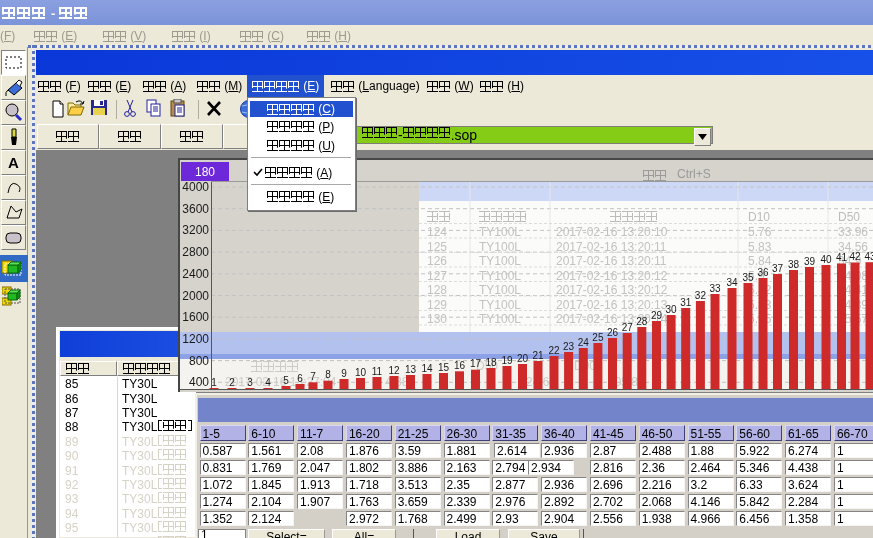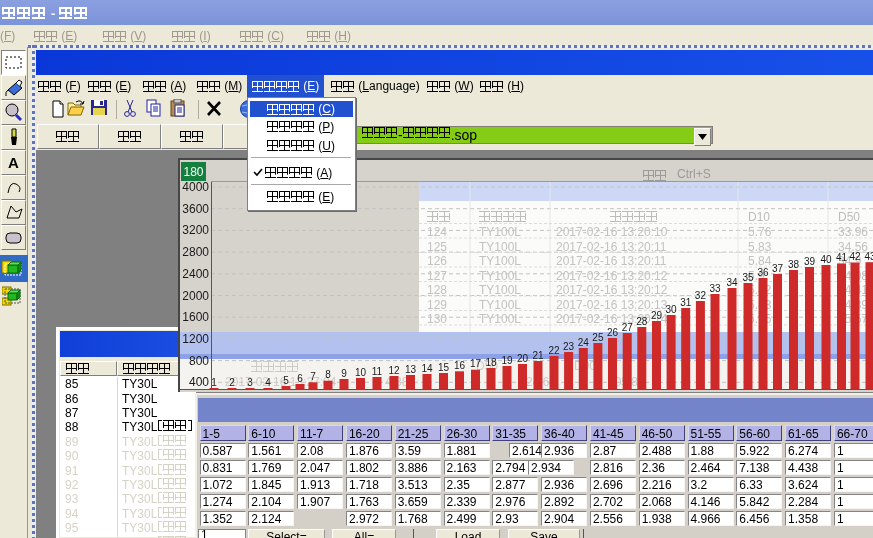--- a/index.html
+++ b/index.html
@@ -36,21 +36,21 @@
 #iwin{left:36px;top:48px;width:837px;height:490px;background:#ece9d8;}
 
 .btn{position:absolute;top:124px;height:25px;background:#ece9d8;border:1px solid #808080;
  border-top-color:#fff;border-left-color:#fff;display:flex;align-items:center;justify-content:center;font-size:12px;}
 #combo{background:#84cc16;border:1px solid #7f7d76;display:flex;align-items:flex-start;font-size:14px;padding-left:61px;}
 #comboarrow{position:absolute;right:1px;top:1px;width:17px;height:18px;background:#ece9d8;
  border:1px solid #808080;border-top-color:#fff;border-left-color:#fff;display:flex;align-items:center;justify-content:center;}
 #mdibg{left:36px;top:150px;width:837px;height:388px;background:#808080;}
 
 #cwin{left:178px;top:158px;z-index:2;width:695px;height:234px;background:#d6d3cd;}
-#c180{position:absolute;left:3px;top:4px;width:25px;height:19px;background:#15803d;color:#fff;
+#c180{position:absolute;left:3px;top:4px;width:48px;height:19px;background:#6d28d9;color:#fff;
  font-size:12px;display:flex;align-items:center;justify-content:center;}
 #ctitle{position:absolute;left:465px;top:7px;height:16px;display:flex;align-items:flex-end;color:#9a9a9a;font-size:12px;}
 #csvg{position:absolute;left:0;top:0;}
 
 #lwin{left:56px;top:327px;z-index:1;width:140px;height:211px;background:#ece9d8;
  border-left:3px solid #fff;border-top:3px solid #fff;}
 #ltitle{position:absolute;left:1px;top:1px;width:136px;height:26px;background:linear-gradient(90deg,#0f3fd8,#1d4fe2);}
 #ltable{position:absolute;left:1px;top:31px;width:136px;height:176px;background:#fff;}
 .lh{position:absolute;top:0;height:15px;background:#ece9d8;border:1px solid #808080;border-top-color:#fff;border-left-color:#fff;
  display:flex;align-items:center;font-size:12px;padding-left:5px;}
@@ -528,40 +528,40 @@
     <div class="nh" style="left:490.5px;top:30px;">51-55</div>
     <div class="nh" style="left:539.3px;top:30px;">56-60</div>
     <div class="nh" style="left:588.1px;top:30px;">61-65</div>
     <div class="nh" style="left:636.9px;top:30px;">66-70</div>
     <div class="nc" style="left:2.5px;top:48px;">0.587</div>
     <div class="nc" style="left:51.3px;top:48px;">1.561</div>
     <div class="nc" style="left:100.1px;top:48px;">2.08</div>
     <div class="nc" style="left:148.9px;top:48px;">1.876</div>
     <div class="nc" style="left:197.7px;top:48px;">3.59</div>
     <div class="nc" style="left:246.5px;top:48px;">1.881</div>
-    <div class="nc" style="left:312px;top:48px;">2.614</div>
+    <div class="nc" style="left:297px;top:48px;">2.614</div>
     <div class="nc" style="left:344.1px;top:48px;">2.936</div>
     <div class="nc" style="left:392.9px;top:48px;">2.87</div>
     <div class="nc" style="left:441.7px;top:48px;">2.488</div>
     <div class="nc" style="left:490.5px;top:48px;">1.88</div>
     <div class="nc" style="left:539.3px;top:48px;">5.922</div>
     <div class="nc" style="left:588.1px;top:48px;">6.274</div>
     <div class="nc" style="left:636.9px;top:48px;">1</div>
     <div class="nc" style="left:2.5px;top:65px;">0.831</div>
     <div class="nc" style="left:51.3px;top:65px;">1.769</div>
     <div class="nc" style="left:100.1px;top:65px;">2.047</div>
     <div class="nc" style="left:148.9px;top:65px;">1.802</div>
     <div class="nc" style="left:197.7px;top:65px;">3.886</div>
     <div class="nc" style="left:246.5px;top:65px;">2.163</div>
     <div class="nc" style="left:295.3px;top:65px;">2.794</div>
     <div class="nc" style="left:331px;top:65px;">2.934</div>
     <div class="nc" style="left:392.9px;top:65px;">2.816</div>
     <div class="nc" style="left:441.7px;top:65px;">2.36</div>
     <div class="nc" style="left:490.5px;top:65px;">2.464</div>
-    <div class="nc" style="left:539.3px;top:65px;">7.138</div>
+    <div class="nc" style="left:539.3px;top:65px;">5.346</div>
     <div class="nc" style="left:588.1px;top:65px;">4.438</div>
     <div class="nc" style="left:636.9px;top:65px;">1</div>
     <div class="nc" style="left:2.5px;top:82px;">1.072</div>
     <div class="nc" style="left:51.3px;top:82px;">1.845</div>
     <div class="nc" style="left:100.1px;top:82px;">1.913</div>
     <div class="nc" style="left:148.9px;top:82px;">1.718</div>
     <div class="nc" style="left:197.7px;top:82px;">3.513</div>
     <div class="nc" style="left:246.5px;top:82px;">2.35</div>
     <div class="nc" style="left:295.3px;top:82px;">2.877</div>
     <div class="nc" style="left:344.1px;top:82px;">2.936</div>

